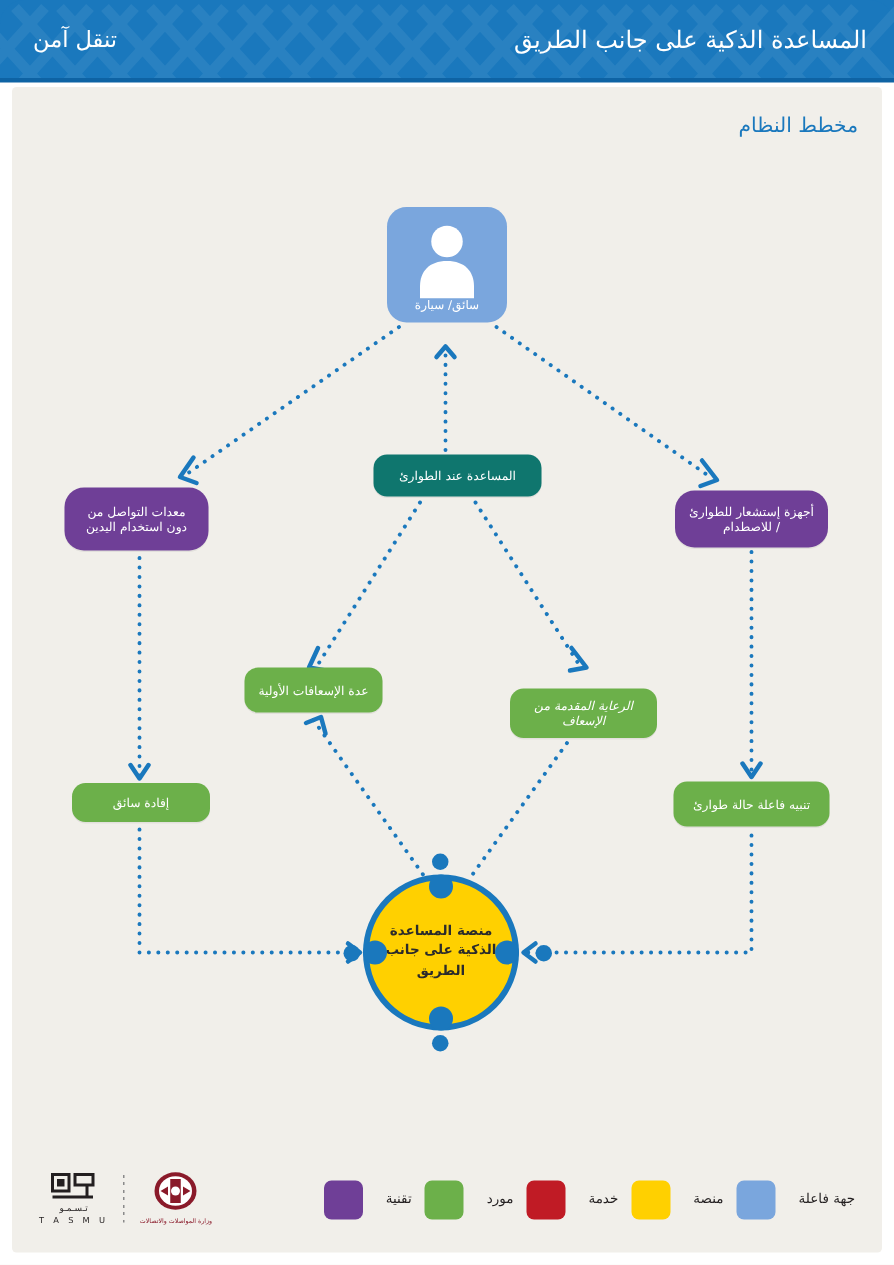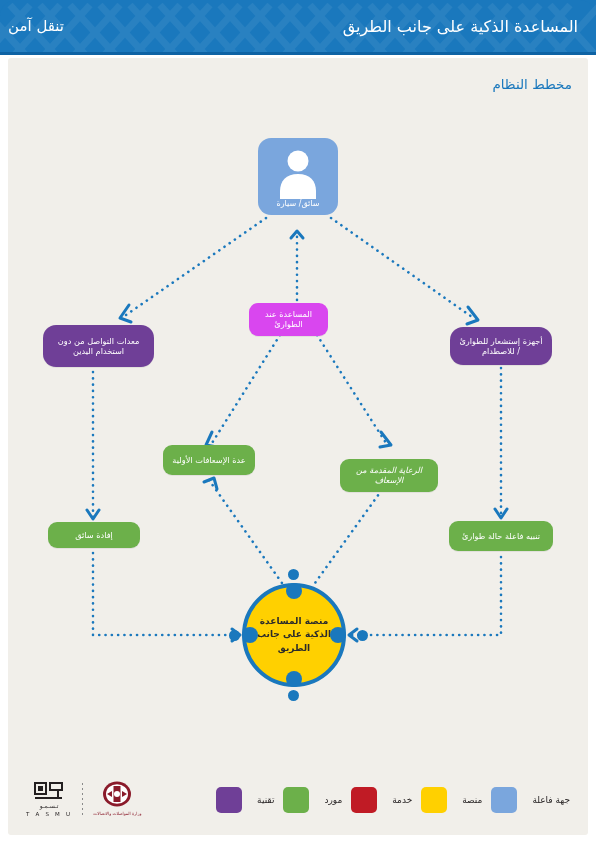--- a/index.html
+++ b/index.html
@@ -26,21 +26,21 @@
   }
   #header-pattern {
     position:absolute; left:0; top:0; width:596px; height:52px;
     opacity:.30;
   }
   .hdr-text {
     position:absolute; top:0; height:52px; display:flex; align-items:center;
     color:#ffffff; z-index:3; white-space:nowrap;
   }
   #hdr-title { right:18px; font-size:16px; font-weight:400; letter-spacing:.1px; }
-  #hdr-tag   { left:8px;  font-size:15px;   font-weight:400; }
+  #hdr-tag   { left:22px;  font-size:15px;   font-weight:400; }
 
   #header-rule {
     position:absolute; left:0; top:52px; width:596px; height:3px;
     background:#0e63a4;
   }
 
   
   #panel {
     position:absolute; left:8px; top:58px; width:580px; height:777px;
     background:#f1efea;
@@ -70,22 +70,22 @@
   #driver-person { position:absolute; left:0; top:9px; width:80px; height:52px; }
   #driver-label { font-size:8px; position:relative; z-index:2; }
 
   
   .pill {
     border-radius:10px;
     padding:6px 8px;
     font-size:8.2px;
     box-shadow:0 1px 0 rgba(0,0,0,.06);
   }
-  #node-emergency { left:249px; top:303px; width:79px; min-height:28px; background:#d946ef; border-radius:9px; }
-  #node-handsfree { left:43px;  top:325px; width:111px; min-height:42px; background:#6f3f97; border-radius:13px; }
+  #node-emergency { left:249px; top:303px; width:112px; min-height:28px; background:#0f766e; border-radius:9px; }
+  #node-handsfree { left:43px;  top:325px; width:96px; min-height:42px; background:#6f3f97; border-radius:13px; }
   #node-sensors   { left:450px; top:327px; width:102px; min-height:38px; background:#6f3f97; border-radius:13px; }
   #node-firstaid  { left:163px; top:445px; width:92px;  min-height:30px; background:#6cb04a; border-radius:9px; }
   #node-ambulance { left:340px; top:459px; width:98px;  min-height:30px; background:#6cb04a; border-radius:9px;font-style:italic; }
   #node-statement { left:48px;  top:522px; width:92px;  min-height:26px; background:#6cb04a; border-radius:9px; }
   #node-alert     { left:449px; top:521px; width:104px; min-height:30px; background:#6cb04a; border-radius:9px; }
 
   
   #node-platform {
     left:242px; top:583px; width:104px; height:104px;
     background:#ffd000; border:4px solid #1a78bd; border-radius:50%;

